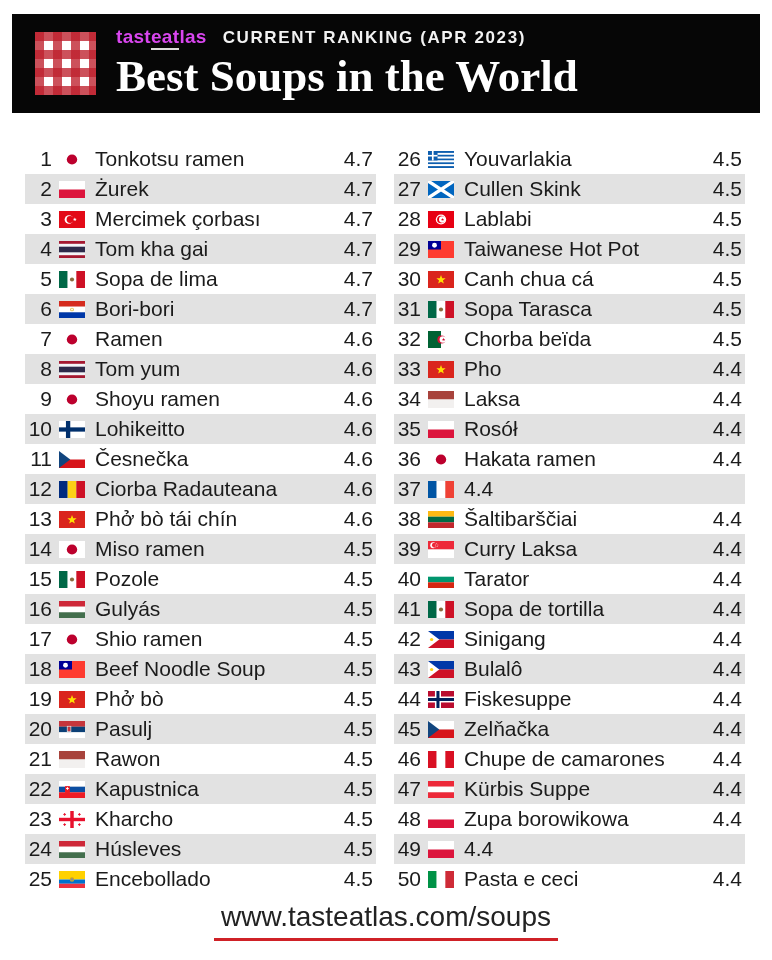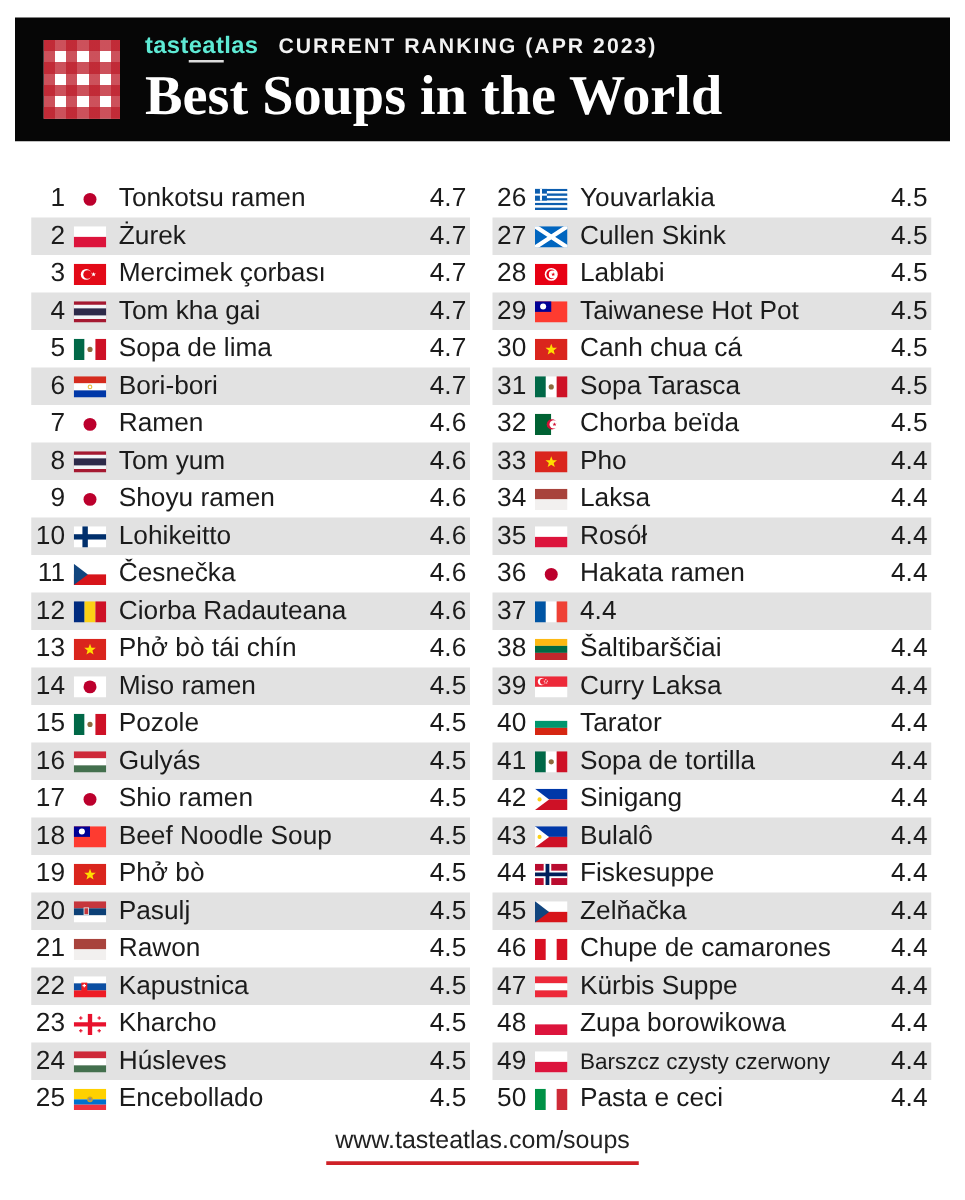--- a/index.html
+++ b/index.html
@@ -8,42 +8,42 @@
 
   
   .banner{position:absolute;left:12px;top:14px;width:748px;height:99px;background:#060606;
           display:flex;align-items:center;}
   .gingham{width:61px;height:63px;margin-left:23px;flex:0 0 auto;background-color:#fff;
     background-image:
       repeating-linear-gradient(0deg, rgba(190,32,45,.78) 0 9px, rgba(0,0,0,0) 9px 18px),
       repeating-linear-gradient(90deg, rgba(190,32,45,.78) 0 9px, rgba(0,0,0,0) 9px 18px);}
   .head-text{margin-left:20px;}
   .brand-line{display:flex;align-items:baseline;gap:16px;color:#fff;}
-  .wordmark{font-size:19px;font-weight:700;letter-spacing:.3px;color:#5eead4;}
+  .wordmark{font-size:19px;font-weight:700;letter-spacing:.3px;color:#d946ef;}
   .wordmark .um{border-bottom:2px solid #ddd;padding-bottom:1px;}
   .ranking{font-size:17px;font-weight:600;letter-spacing:1.6px;color:#f2f2f2;}
   .title{font-family:"Liberation Serif",serif;font-weight:700;font-size:45px;line-height:1.05;
          color:#fff;margin:5px 0 0 0;}
 
   
   .list{position:absolute;left:25px;top:144px;width:720px;
         display:grid;grid-template-columns:1fr 1fr;column-gap:18px;}
   .col{display:flex;flex-direction:column;}
   .row{height:30px;display:flex;align-items:center;font-size:21px;padding-right:3px;}
   .row:nth-child(even){background:#e2e2e2;}
   .rank{width:27px;text-align:right;flex:0 0 auto;}
   .flag{width:26px;height:17px;margin-left:7px;flex:0 0 auto;display:flex;}
   .flag svg{width:100%;height:100%;display:block;}
   .name{margin-left:10px;flex:1 1 auto;white-space:nowrap;overflow:hidden;}
   .name.tight{font-size:18px;}
   .rating{margin-left:10px;flex:0 0 auto;}
 
   
   .footer{position:absolute;left:0;top:901px;width:772px;text-align:center;}
-  .url{display:inline-block;font-size:20px;color:#222;text-decoration:none;
+  .url{display:inline-block;font-size:28px;color:#222;text-decoration:none;
        border-bottom:3px solid #cf2127;padding:0 7px 5px 7px;}
 </style>
 </head>
 <body>
 
 <div class="page">
 
   <header class="banner">
     <div class="gingham"></div>
     <div class="head-text">
@@ -664,21 +664,20 @@
           <span class="rating">4.4</span>
         </div>
         <div class="row">
           <span class="rank">49</span>
           <span class="flag">
             <svg viewBox="0 0 30 20" preserveAspectRatio="none">
               <rect x="0" y="0" width="30" height="20" fill="#fff"></rect>
               <rect x="0" y="10" width="30" height="10" fill="#dc143c"></rect>
             </svg>
           </span>
-          <span class="name tight">Barszcz czysty czerwony</span>
           <span class="rating">4.4</span>
         </div>
         <div class="row">
           <span class="rank">50</span>
           <span class="flag">
             <svg viewBox="0 0 30 20" preserveAspectRatio="none">
               <rect x="0" y="0" width="10" height="20" fill="#009246"></rect>
               <rect x="10" y="0" width="10" height="20" fill="#fff"></rect>
               <rect x="20" y="0" width="10" height="20" fill="#ce2b37"></rect>
             </svg>

